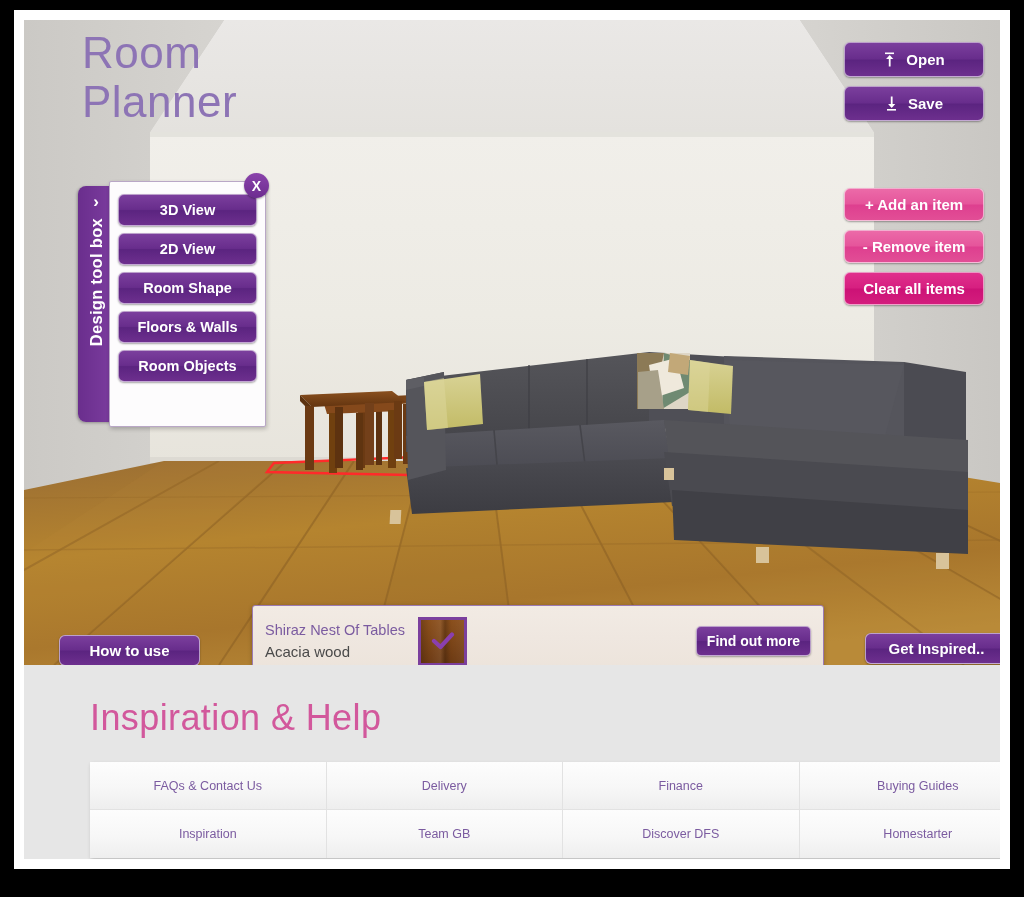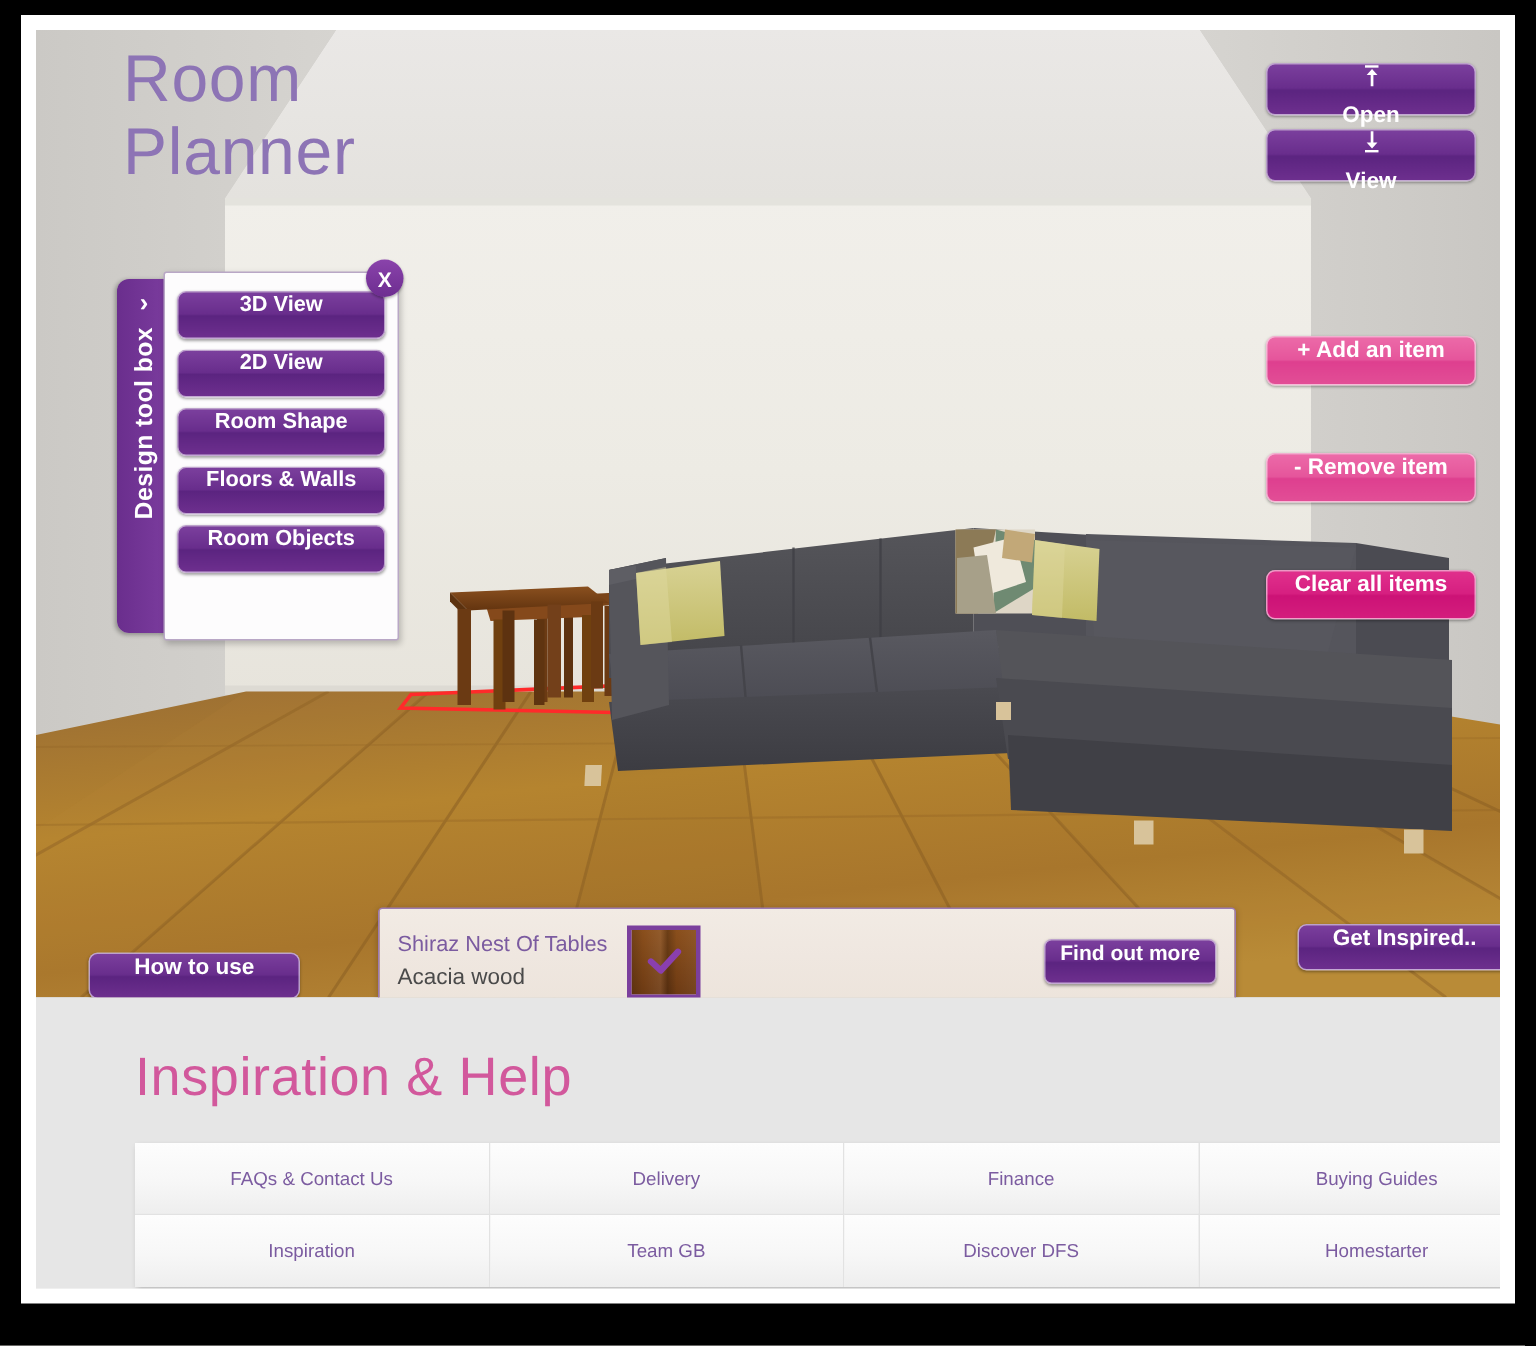--- a/index.html
+++ b/index.html
@@ -58,31 +58,31 @@
     white-space: pre-line;
     font-family: "Liberation Sans", sans-serif;
     z-index: 20;
     margin-left: 48px;
   }
 
   
   .btn {
     display: flex;
     align-items: center;
+    justify-content: center;
     gap: 10px;
     border-radius: 6px;
     color: #ffffff;
     font-size: 14.5px;
     font-weight: bold;
     cursor: pointer;
     border: 1px solid rgba(255,255,255,0.55);
     text-align: center;
     user-select: none;
     box-shadow: 0 1px 2px rgba(0,0,0,0.35);
-    flex-direction: column;
   }
 
   .btn-purple {
     background: linear-gradient(to bottom, #7b3f9d 0%, #682d8c 48%, #5b2480 52%, #6d2f8e 100%);
   }
   .btn-pink-light {
     background: linear-gradient(to bottom, #ec6aa8 0%, #e5559b 48%, #de3f8f 52%, #e24e96 100%);
   }
   .btn-pink {
     background: linear-gradient(to bottom, #e0308c 0%, #d61f80 48%, #cc1276 52%, #d41d7d 100%);
@@ -105,21 +105,21 @@
   
   #item-buttons {
     position: absolute;
     right: 16px;
     top: 168px;
     display: flex;
     flex-direction: column;
     gap: 9px;
     z-index: 20;
   }
-  #item-buttons .btn { width: 140px; height: 33px; font-size: 15px; margin-top: 36px; }
+  #item-buttons .btn { width: 140px; height: 33px; font-size: 15px; }
 
   
   #toolbox {
     position: absolute;
     left: 41px;
     top: 153px;
     width: 207px;
     height: 254px;
     z-index: 25;
   }
@@ -263,21 +263,21 @@
     left: 35px;
     top: 615px;
     width: 141px;
     height: 31px;
     font-size: 15px;
     z-index: 22;
   }
   #get-inspired {
     position: absolute;
     left: 841px;
-    top: 596px;
+    top: 613px;
     width: 143px;
     height: 31px;
     font-size: 15px;
     z-index: 22;
   }
 
   
   #inspiration-section {
     position: absolute;
     left: 0;
@@ -509,21 +509,21 @@
         <span>Open</span>
       </div>
       <div class="btn btn-purple">
         <span class="icon-arrow">
           <svg viewBox="0 0 13 15" width="13" height="15">
             <rect x="5.8" y="0.5" width="1.8" height="10" fill="#ffffff"></rect>
             <polygon points="6.7,12 3.1,8 10.3,8" fill="#ffffff"></polygon>
             <rect x="2" y="13" width="9" height="1.6" fill="#ffffff"></rect>
           </svg>
         </span>
-        <span>View</span>
+        <span>Save</span>
       </div>
     </div>
 
     <div id="item-buttons">
       <div class="btn btn-pink-light">
         <span>+ Add an item</span>
       </div>
       <div class="btn btn-pink-light">
         <span>- Remove item</span>
       </div>

